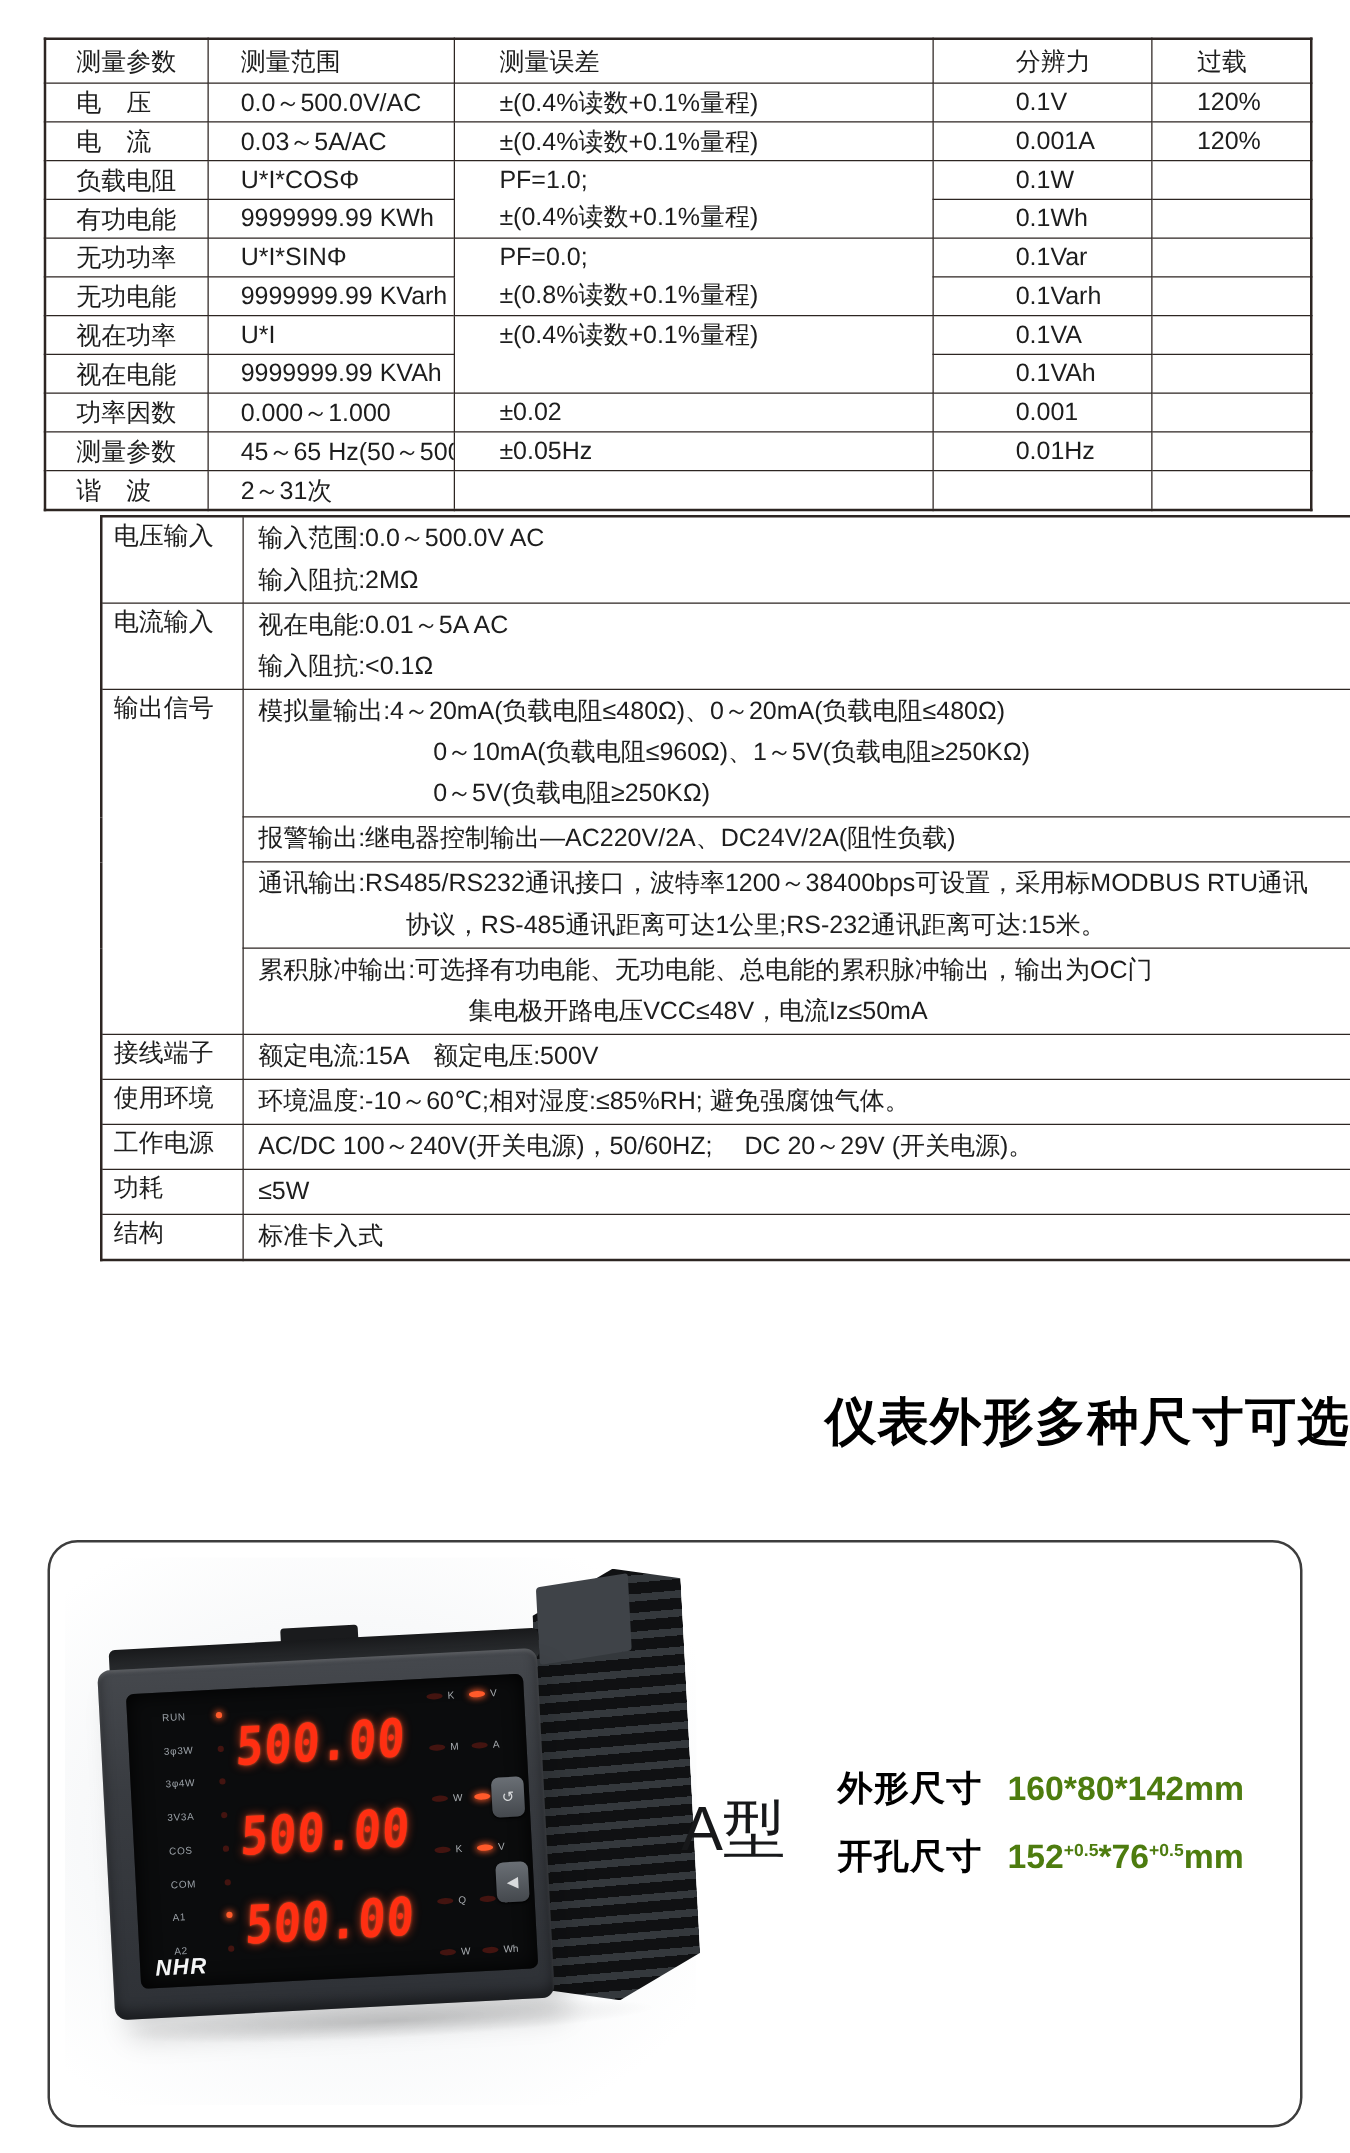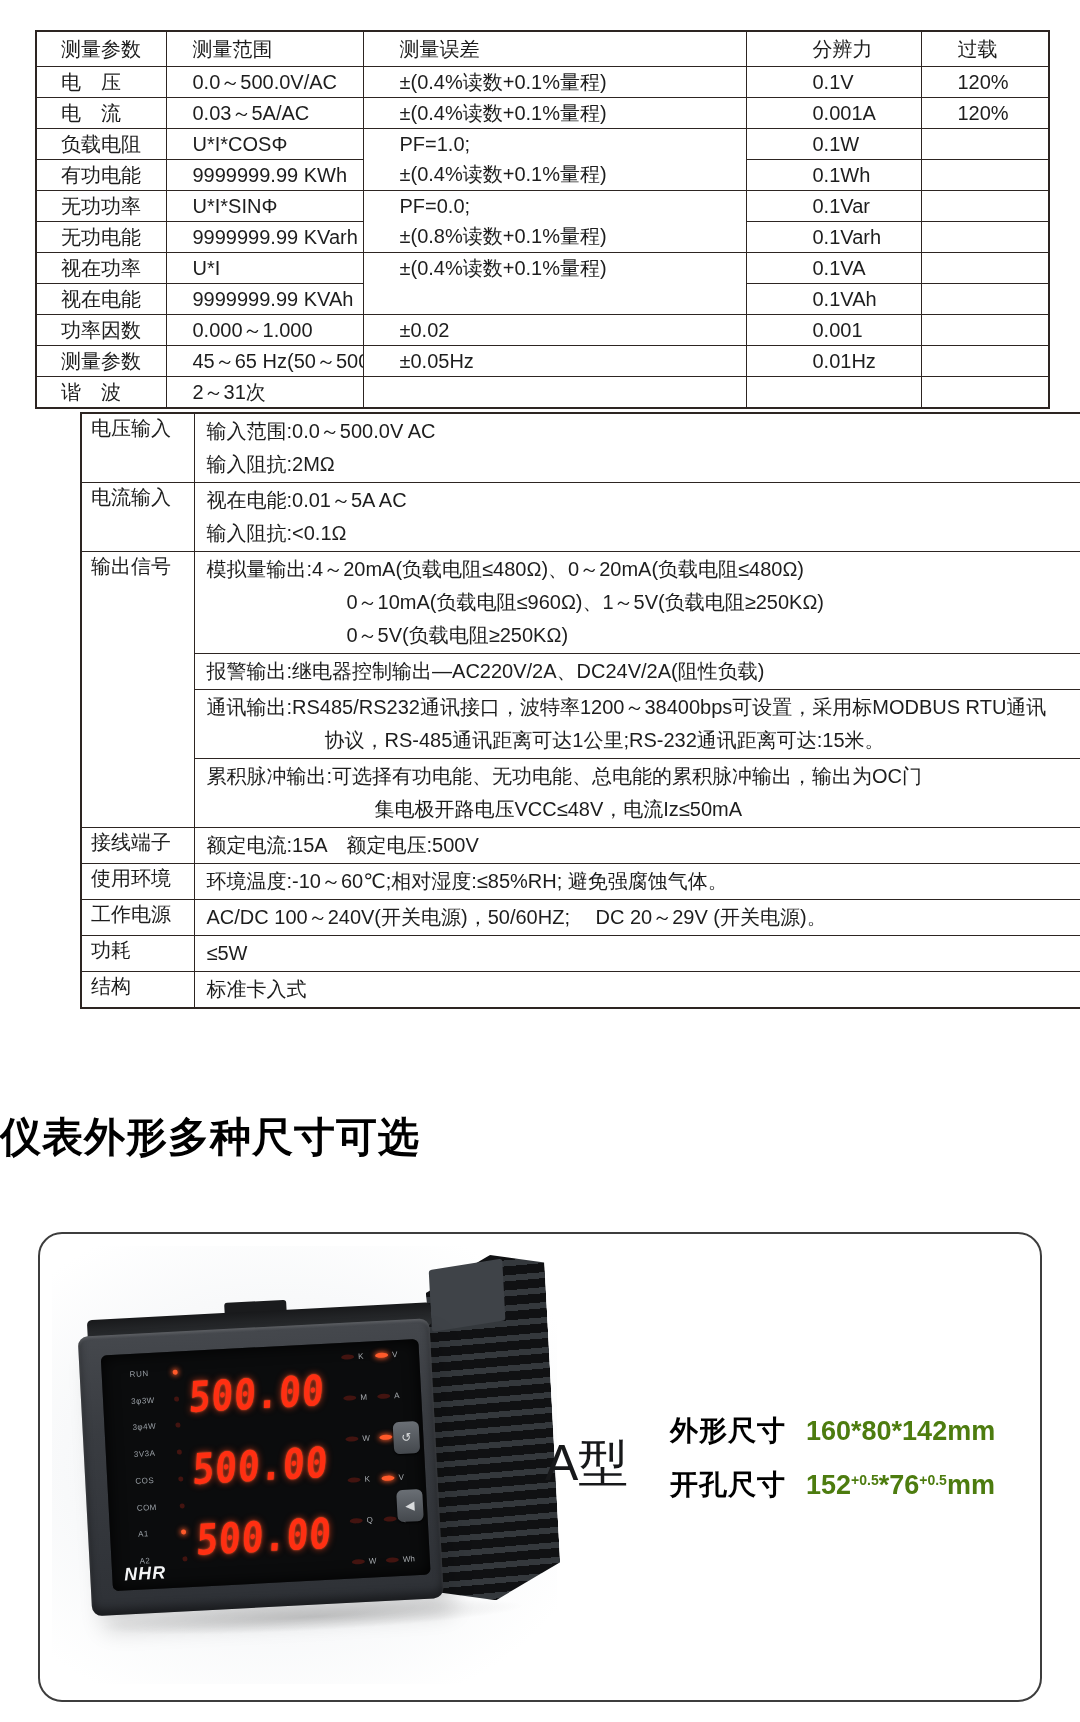--- a/index.html
+++ b/index.html
@@ -24,21 +24,21 @@
   
   .t2{position:absolute;left:35px;top:412px;width:1013px;border:2px solid #2d2522;margin-left:45px;}
   .t2 td{border:1px solid #2d2522;font-size:20px;color:#1d1d1d;vertical-align:top;
     padding:1px 0 1px 12px;}
   .t2 td.lab{width:113px;padding-left:9px;white-space:nowrap;}
   .t2 .ln{line-height:33px;white-space:nowrap;}
   .t2 .i1{padding-left:140px;}
   .t2 .i2{padding-left:118px;}
   .t2 .i3{padding-left:168px;}
   
-  .section-title{position:absolute;left:0;top:1110px;width:1080px;text-align:left;
+  .section-title{position:absolute;left:0;top:1110px;width:1080px;text-align:right;
     font-size:41px;font-weight:700;color:#000;letter-spacing:1px;}
   
   .card{position:absolute;left:38px;top:1232px;width:1000px;height:466px;
     border:2px solid #3d3d3d;border-radius:24px;background:#fff;overflow:hidden;}
   .photo-bg{position:absolute;left:12px;top:12px;width:505px;height:438px;border-radius:20px;
     background:radial-gradient(ellipse at 45% 50%, #eff0f2 0%, #f8f9fa 55%, #ffffff 85%);}
   
   .meter{position:absolute;left:44px;top:90px;width:480px;height:330px;transform:rotate(-3deg);}
   .m-back{position:absolute;left:352px;top:-60px;width:120px;height:345px;
     background:repeating-linear-gradient(178deg,#101113 0 9px,#34383c 9px 15px);

